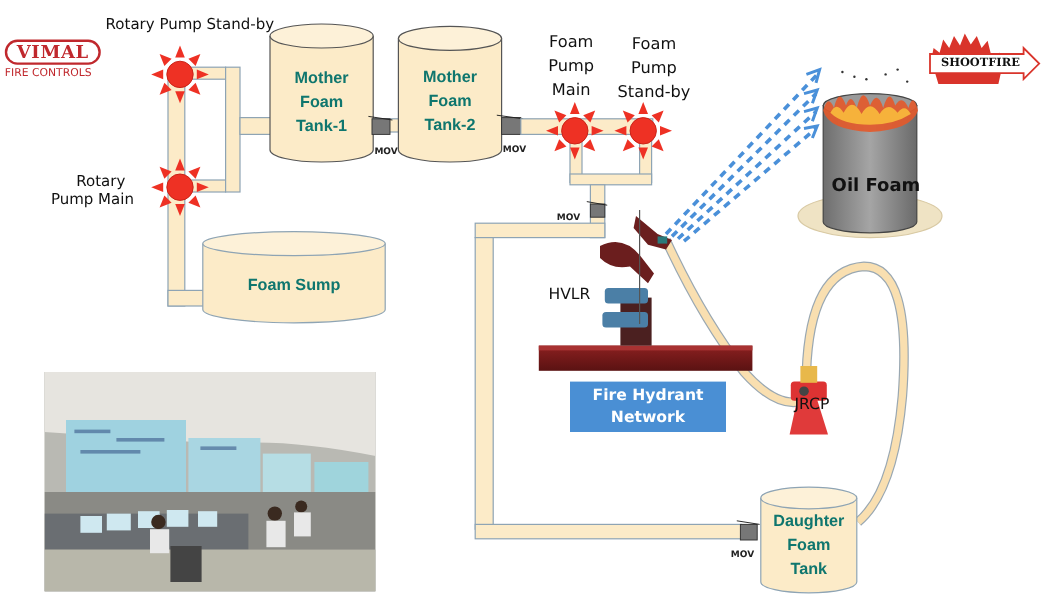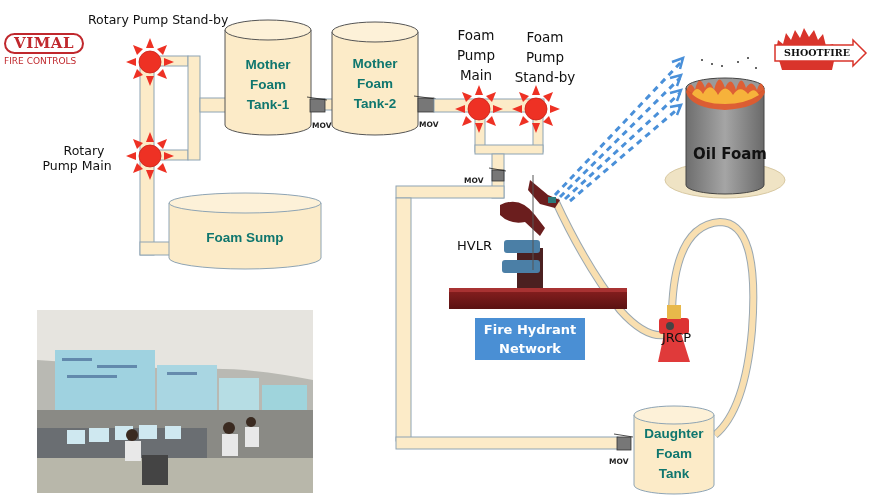--- a/index.html
+++ b/index.html
@@ -5,21 +5,21 @@
   html, body { margin:0; padding:0; background:#ffffff; }
   body { width:870px; height:499px; position:relative; overflow:hidden; font-family:"Liberation Sans", sans-serif; }
   #stage { position:absolute; left:0; top:0; width:870px; height:499px; }
   .lbl { position:absolute; font-family:"DejaVu Sans", sans-serif; font-weight:normal; color:#111; font-size:12.5px; line-height:15px; text-align:center; white-space:nowrap; }
   .tank-lbl { position:absolute; font-family:Liberation Sans, sans-serif; font-weight:bold; color:#0f766e; font-size:13.5px; line-height:20px; text-align:center; }
   .mov { position:absolute; font-family:"DejaVu Sans", sans-serif; font-size:7.5px; font-weight:bold; color:#222; }
   .plain { position:absolute; font-family:"DejaVu Sans", sans-serif; color:#111; font-size:13px; }
   .logo-vimal { position:absolute; left:4px; top:33px; width:92px; height:40px; text-align:left; }
   .vimal-oval { display:inline-block; border:2px solid #c0282d; border-radius:14px; padding:0 8px; font-family:"DejaVu Serif", serif; font-weight:bold; color:#c0282d; font-size:15px; line-height:17px; letter-spacing:0.5px; }
   .vimal-sub { font-family:"DejaVu Sans", sans-serif; color:#c0282d; font-size:9px; line-height:12px; margin-top:1px; }
-  .hydrant-box { position:absolute; left:475px; top:318px; width:110px; height:42px; background:#4a8fd4; color:#fff; font-family:"DejaVu Sans", sans-serif; font-weight:bold; font-size:13px; line-height:19px; text-align:center; padding-top:2px; box-sizing:border-box; }
+  .hydrant-box { position:absolute; left:475px; top:318px; width:130px; height:42px; background:#4a8fd4; color:#fff; font-family:"DejaVu Sans", sans-serif; font-weight:bold; font-size:13px; line-height:19px; text-align:center; padding-top:2px; box-sizing:border-box; }
   .oil-lbl { position:absolute; font-family:"DejaVu Sans", sans-serif; font-weight:bold; color:#111; font-size:15px; }
   .photo { position:absolute; left:37px; top:310px; width:276px; height:183px; overflow:hidden; background:#cfcfc9; }
 </style>
 </head>
 <body>
 
 <div id="stage">
 
 <svg width="870" height="499" viewBox="0 0 870 499" style="position:absolute;left:0;top:0">
   <defs>

